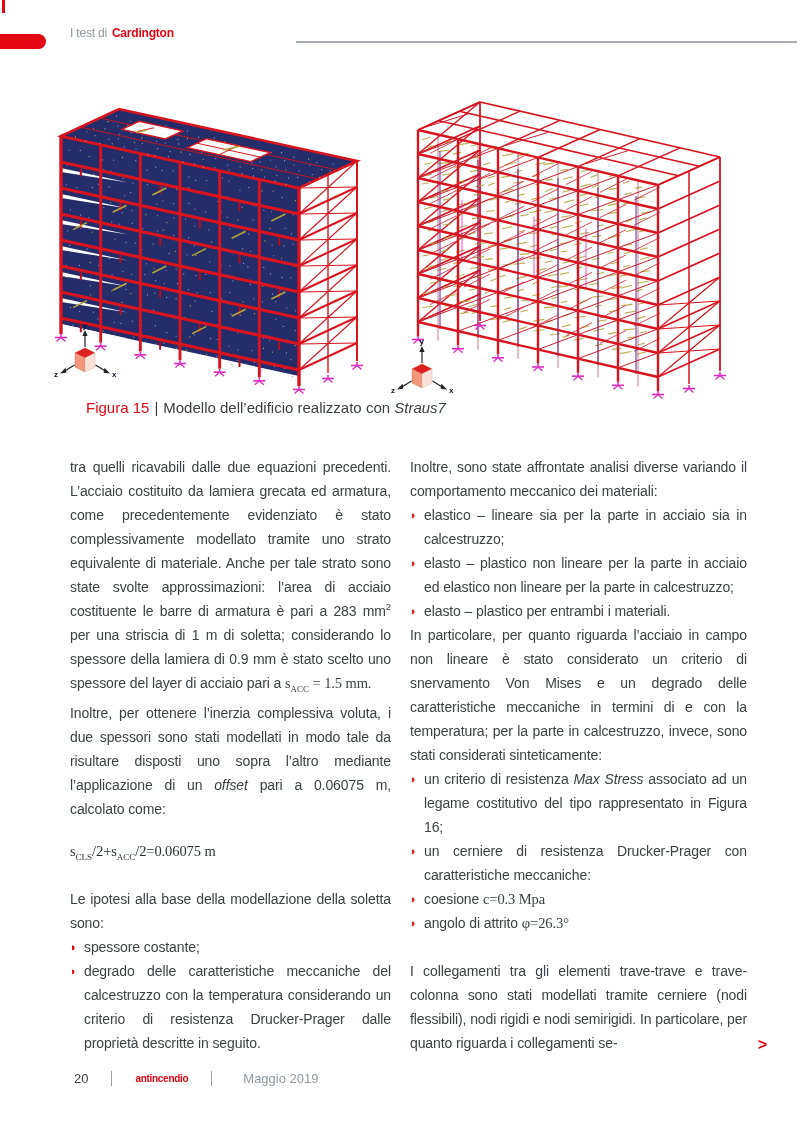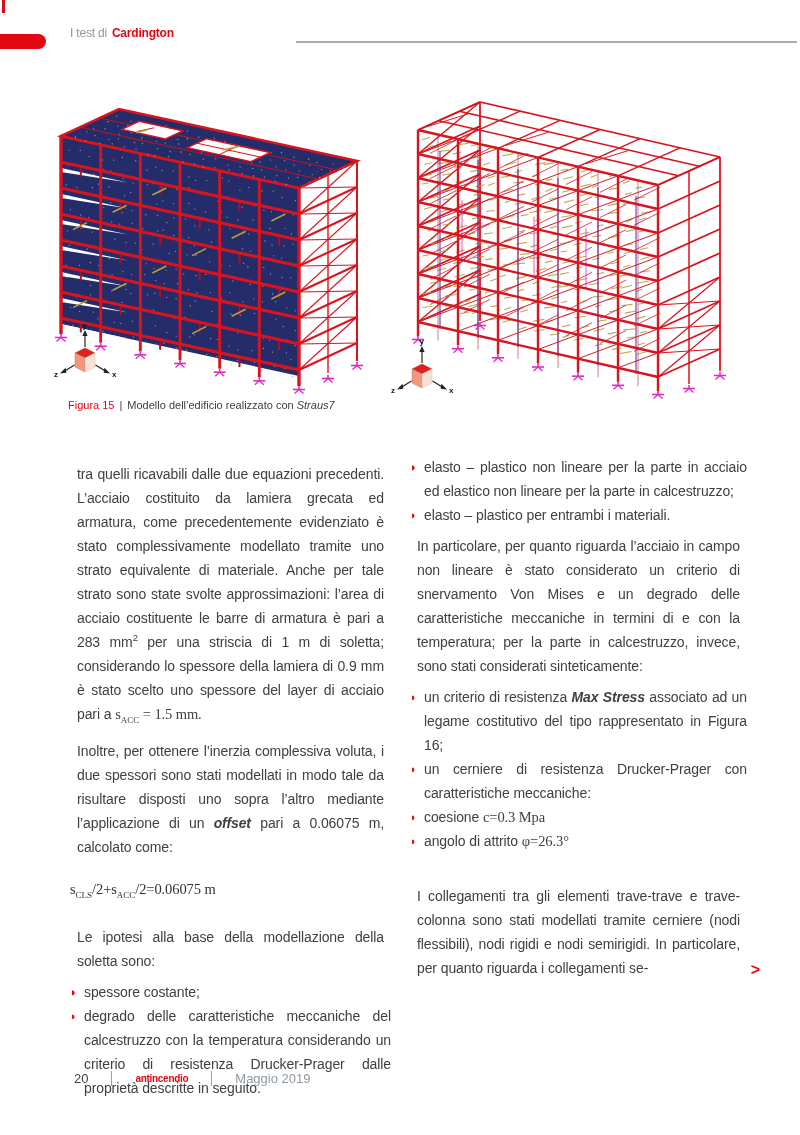--- a/index.html
+++ b/index.html
@@ -8,43 +8,43 @@
   .page{position:absolute;inset:0;}
   .edge-mark{position:absolute;left:2px;top:0;width:3px;height:13px;background:#e30613;}
   .header-pill{position:absolute;left:0;top:34px;width:46px;height:15px;background:#e30613;
                border-radius:0 8px 8px 0;}
   .header-title{position:absolute;left:70px;top:26px;font-size:12px;letter-spacing:-0.2px;}
   .t-light{color:#8f98a0;}
   .t-bold{color:#e30613;font-weight:bold;margin-left:5px;}
   .header-rule{position:absolute;left:296px;top:41px;width:501px;height:2px;background:#a7adb3;}
   .figL{position:absolute;left:33px;top:90px;width:357px;height:312px;}
   .figR{position:absolute;left:388px;top:88px;width:384px;height:312px;}
-  .caption{position:absolute;left:68px;top:399px;font-size:11px;color:#3c4044;text-align:center;}
+  .caption{position:absolute;left:86px;top:399px;font-size:15px;color:#3c4044;text-align:center;}
   .cap-label{color:#e30613;}
   .cap-sep{margin:0 5px;color:#3c4044;}
   .cap-italic{font-style:italic;}
   .col{position:absolute;top:455px;font-size:14px;line-height:24px;letter-spacing:-0.1px;
        color:#3d4145;text-align:justify;}
   .col-left{left:70px;width:321px;}
   .col-right{left:410px;width:337px;}
-  .para{margin:7px;position:relative;}
+  .para{margin:0;position:relative;}
   .bullet{position:relative;padding-left:14px;}
   .bmark{position:absolute;left:0;top:0;color:#e30613;font-size:11px;}
   .formula{font-family:"Liberation Serif",serif;font-size:15px;margin:18px 0;color:#2e3236;text-align:left;}
-  .seg-i{font-style:italic;font-weight:bold;}
+  .seg-i{font-style:italic;}
   .seg-m{font-family:"Liberation Serif",serif;font-size:14.5px;}
   .seg-ms{font-family:"Liberation Serif",serif;font-size:9px;vertical-align:-4px;letter-spacing:0;text-align:right;}
   .seg-sup{font-size:9.5px;vertical-align:super;line-height:0;}
   .seg-arrow{color:#e30613;font-weight:bold;font-size:16px;position:absolute;right:-20px;bottom:-2px;}
   .vgap{height:24px;}
   .footer{position:absolute;left:74px;top:1071px;display:flex;align-items:center;gap:23px;font-size:13px;}
   .f-num{color:#3d4145;}
   .f-bar{width:1px;height:15px;background:#9aa2a8;}
   .f-brand{color:#e30613;font-weight:bold;font-size:10px;letter-spacing:-0.3px;}
-  .f-issue{color:#8f98a0;}
+  .f-issue{color:#8f98a0;margin-left:8px;}
 </style>
 </head>
 <body>
 
 <div class="page">
 
   <div class="edge-mark"></div>
   <div class="header-pill"></div>
   <div class="header-title">
     <span class="t-light">I test di</span><span class="t-bold">Cardington</span>
@@ -1030,21 +1030,22 @@
   <div class="col col-left">
       <div class="para"><span>tra quelli ricavabili dalle due equazioni precedenti. L’acciaio costituito da lamiera grecata ed armatura, come precedentemente evidenziato è stato complessivamente modellato tramite uno strato equivalente di materiale. Anche per tale strato sono state svolte approssimazioni: l’area di acciaio costituente le barre di armatura è pari a 283 mm</span><span class="seg-sup">2</span><span> per una striscia di 1 m di soletta; considerando lo spessore della lamiera di 0.9 mm è stato scelto uno spessore del layer di acciaio pari a </span><span class="seg-m">s</span><span class="seg-ms">ACC</span><span class="seg-m"> = 1.5 mm.</span></div>
       <div class="para"><span>Inoltre, per ottenere l’inerzia complessiva voluta, i due spessori sono stati modellati in modo tale da risultare disposti uno sopra l’altro mediante l’applicazione di un </span><span class="seg-i">offset</span><span> pari a 0.06075 m, calcolato come:</span></div>
       <div class="formula"><span class="seg-m">s</span><span class="seg-ms">CLS</span><span class="seg-m">/2+</span><span class="seg-m">s</span><span class="seg-ms">ACC</span><span class="seg-m">/2=0.06075 m</span></div>
       <div class="para"><span>Le ipotesi alla base della modellazione della soletta sono:</span></div>
       <div class="bullet"><span class="bmark">◗</span></div>
       <div class="bullet"><span class="bmark">◗</span><span><span>spessore costante;</span></span></div>
       <div class="bullet"><span class="bmark">◗</span><span><span>degrado delle caratteristiche meccaniche del calcestruzzo con la temperatura considerando un criterio di resistenza Drucker-Prager dalle proprietà descritte in seguito.</span></span></div>
     </div>
   <div class="col col-right">
-      <div class="bullet"><span class="bmark">◗</span></div>
+      <div class="para"><span>Inoltre, sono state affrontate analisi diverse variando il comportamento meccanico dei materiali:</span></div>
+      <div class="bullet"><span class="bmark">◗</span><span><span>elastico – lineare sia per la parte in acciaio sia in calcestruzzo;</span></span></div>
       <div class="bullet"><span class="bmark">◗</span><span><span>elasto – plastico non lineare per la parte in acciaio ed elastico non lineare per la parte in calcestruzzo;</span></span></div>
       <div class="bullet"><span class="bmark">◗</span><span><span>elasto – plastico per entrambi i materiali.</span></span></div>
       <div class="para"><span>In particolare, per quanto riguarda l’acciaio in campo non lineare è stato considerato un criterio di snervamento Von Mises e un degrado delle caratteristiche meccaniche in termini di e con la temperatura; per la parte in calcestruzzo, invece, sono stati considerati sinteticamente:</span></div>
       <div class="bullet"><span class="bmark">◗</span><span><span>un criterio di resistenza </span><span class="seg-i">Max Stress</span><span> associato ad un legame costitutivo del tipo rappresentato in Figura 16;</span></span></div>
       <div class="bullet"><span class="bmark">◗</span><span><span>un cerniere di resistenza Drucker-Prager con caratteristiche meccaniche:</span></span></div>
       <div class="bullet"><span class="bmark">◗</span><span><span>coesione </span><span class="seg-m">c=0.3 Mpa</span></span></div>
       <div class="bullet"><span class="bmark">◗</span><span><span>angolo di attrito </span><span class="seg-m">φ=26.3°</span></span></div>
       <div class="vgap"></div>
       <div class="para"><span>I collegamenti tra gli elementi trave-trave e trave-colonna sono stati modellati tramite cerniere (nodi flessibili), nodi rigidi e nodi semirigidi. In particolare, per quanto riguarda i collegamenti se-</span><span class="seg-arrow">&gt;</span></div>
     </div>

